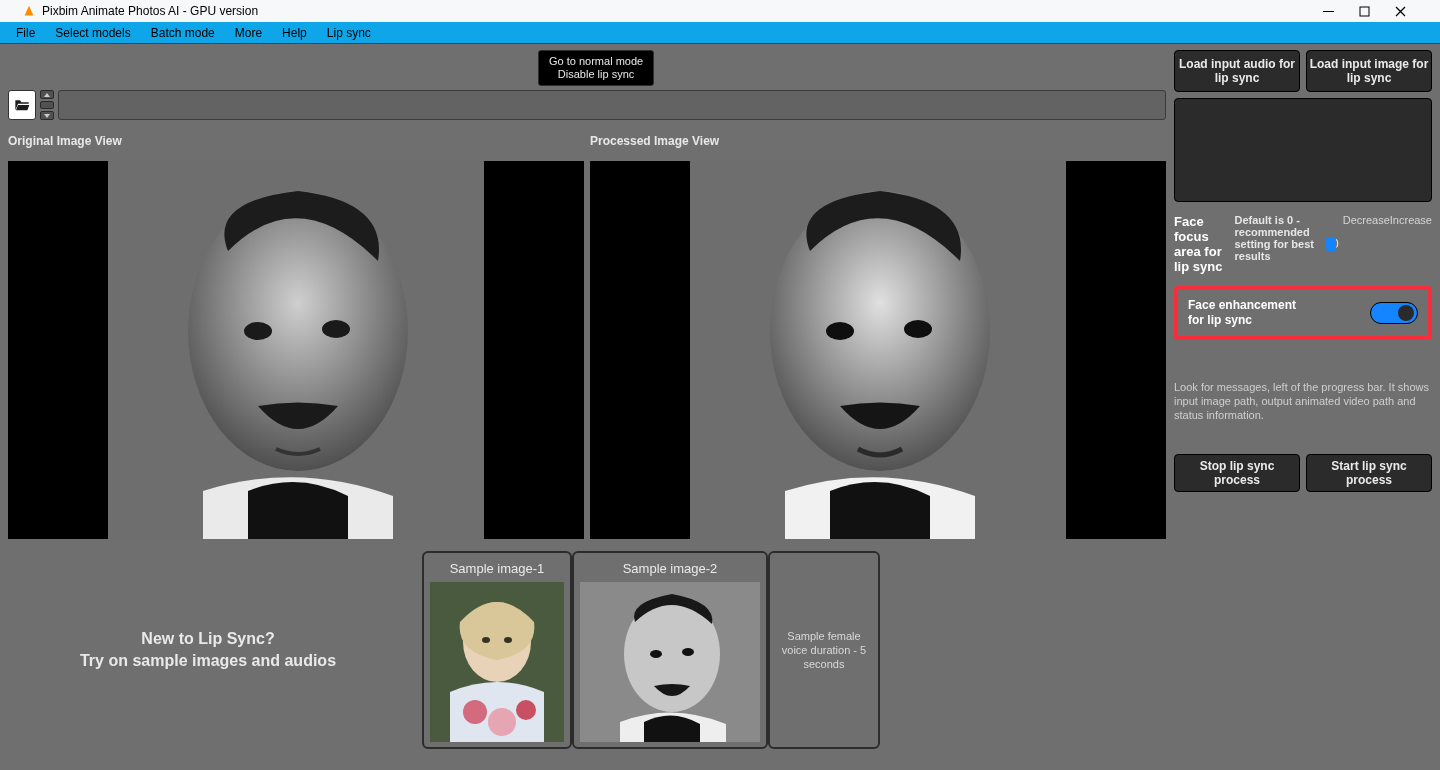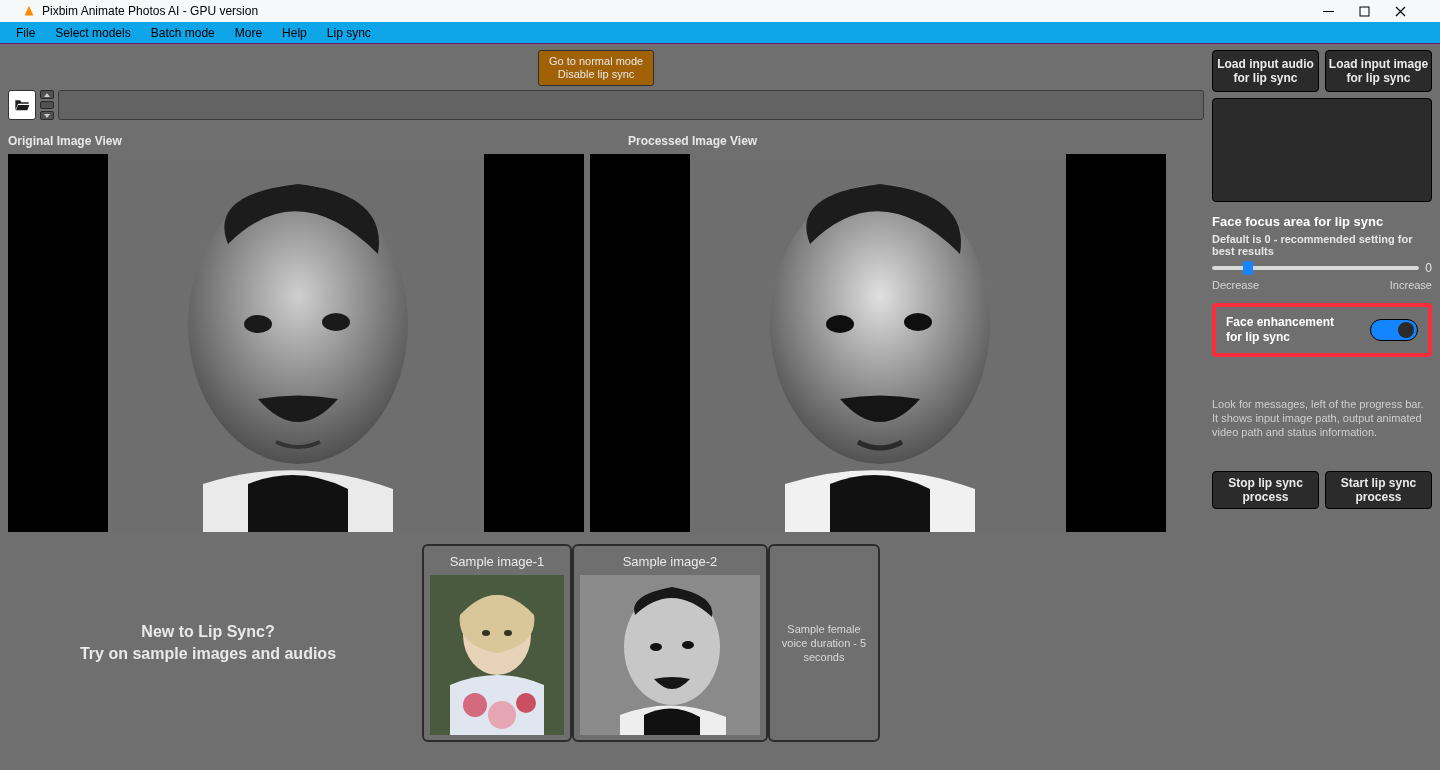--- a/index.html
+++ b/index.html
@@ -18,35 +18,35 @@
   .menu-item { font-size:12px; padding:0 10px; cursor:pointer; }
 
   
   .work { display:flex; height:calc(770px - 44px); }
   .main-col { flex:1; padding:6px 8px 6px 8px; display:flex; flex-direction:column; gap:4px; }
   .side-col { width:268px; padding:6px 8px 6px 0; display:flex; flex-direction:column; gap:6px; }
 
   
   .mode-row { display:flex; }
   .mode-row .spacer { width:530px; }
-  .mode-btn { background:#a16207; border:1px solid #2f2f2f; border-radius:3px; color:#e8e8e8; font-size:11px; text-align:center; padding:4px 10px; line-height:13px; cursor:pointer; }
+  .mode-btn { background:#000000; border:1px solid #2f2f2f; border-radius:3px; color:#e8e8e8; font-size:11px; text-align:center; padding:4px 10px; line-height:13px; cursor:pointer; }
 
   
   .path-row { display:flex; align-items:stretch; gap:4px; }
   .folder-btn { width:28px; height:30px; background:#fff; border:1px solid #333; border-radius:3px; display:flex; align-items:center; justify-content:center; cursor:pointer;}
   .folder-btn svg { width:16px; height:14px; fill:#1c1c1c; }
   .path-field { width:540px; height:30px; background:#636363; border:1px solid #3b3b3b; border-radius:3px; color:#e6e6e6; padding:0 8px; display:flex; align-items:center; font-size:12px; }
   .stepper { display:flex; flex-direction:column; gap:2px; }
   .step-btn { width:14px; height:9px; background:#515151; border:1px solid #2a2a2a; border-radius:2px; display:flex; align-items:center; justify-content:center; cursor:pointer;}
   .step-mid { width:14px; height:8px; background:#515151; border:1px solid #2a2a2a; border-radius:2px; }
   .step-btn svg { width:6px; height:4px; fill:#ccc; }
   .audio-field { flex:1; height:30px; background:#636363; border:1px solid #3b3b3b; border-radius:3px; }
 
   
-  .view-labels { display:flex; margin-top:10px; margin-bottom:2px;gap:38px; }
+  .view-labels { display:flex; margin-top:10px; margin-bottom:9px; }
   .view-label { width:576px; font-weight:600; font-size:12px; color:#e8e8e8; }
   .view-label.r { margin-left:6px; }
   .views { display:flex; gap:6px; }
   .view { width:576px; height:378px; background:#000; display:flex; align-items:center; justify-content:center; }
   .face { width:376px; height:378px; background:#888; position:relative; overflow:hidden; }
 
   
   .face svg { width:100%; height:100%; }
 
   
@@ -57,21 +57,21 @@
   .sample-label { font-size:13px; color:#eaeaea; margin-bottom:6px; }
   .thumb { width:134px; height:160px; background:#777; border-radius:2px; display:flex; align-items:center; justify-content:center; }
   .thumb svg{width:100%;height:100%;}
   .audio-sample { width:112px; justify-content:center; }
   .audio-text { font-size:11px; color:#d8d8d8; text-align:center; line-height:14px; }
 
   
   .big-btn-row { display:flex; gap:6px; }
   .big-btn { flex:1; height:42px; background:#2b2b2b; border:1px solid #000; border-radius:4px; color:#eaeaea; font-weight:600; font-size:12px; display:flex; align-items:center; justify-content:center; text-align:center; line-height:14px; cursor:pointer; }
   .preview-box { height:104px; background:#2b2b2b; border:1px solid #000; border-radius:4px; }
-  .slider-section { display:flex; flex-direction:column; gap:4px; margin-top:6px; }
+  .slider-section { display:flex; flex-direction:row; gap:4px; margin-top:6px; }
   .slider-title { font-weight:700; font-size:13px; }
   .slider-sub { font-weight:700; font-size:11px; color:#e6e6e6; }
   .slider-row { display:flex; align-items:center; gap:6px; }
   .slider-track { flex:1; height:4px; background:#d8d8d8; border-radius:2px; position:relative; }
   .slider-thumb { position:absolute; top:-5px; width:10px; height:14px; background:#1584ff; border-radius:2px; }
   .slider-val { font-size:12px; color:#e6e6e6; }
   .slider-lbls { display:flex; justify-content:space-between; font-size:11px; color:#d6d6d6; }
   .enh-box { border:4px solid #fa2d3d; border-radius:4px; padding:8px 10px; display:flex; align-items:center; justify-content:space-between; margin-top:6px; }
   .enh-text { font-weight:600; font-size:12px; line-height:15px; }
   .toggle { width:48px; height:22px; background:#1584ff; border-radius:11px; position:relative; border:1px solid #000; cursor:pointer;}

